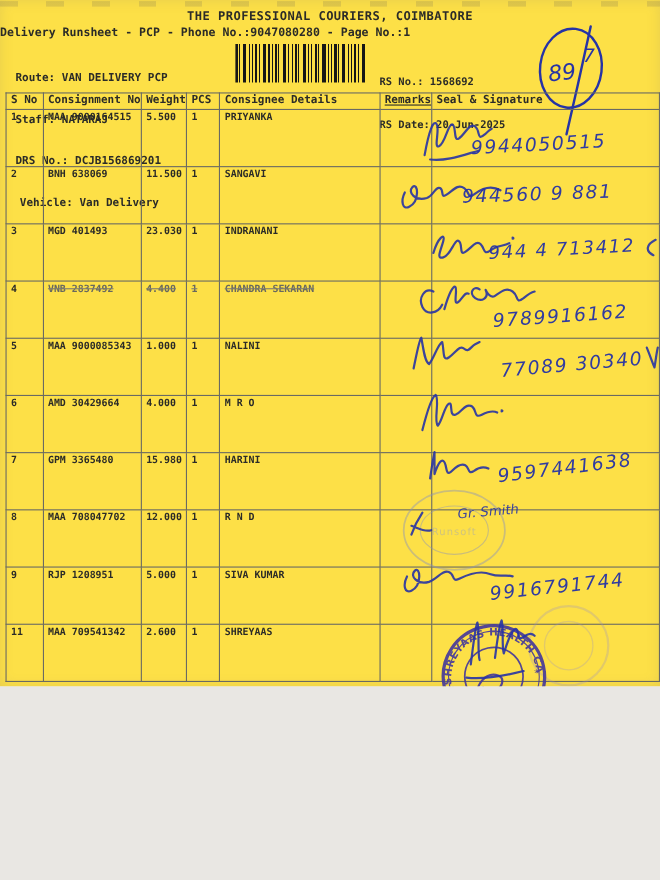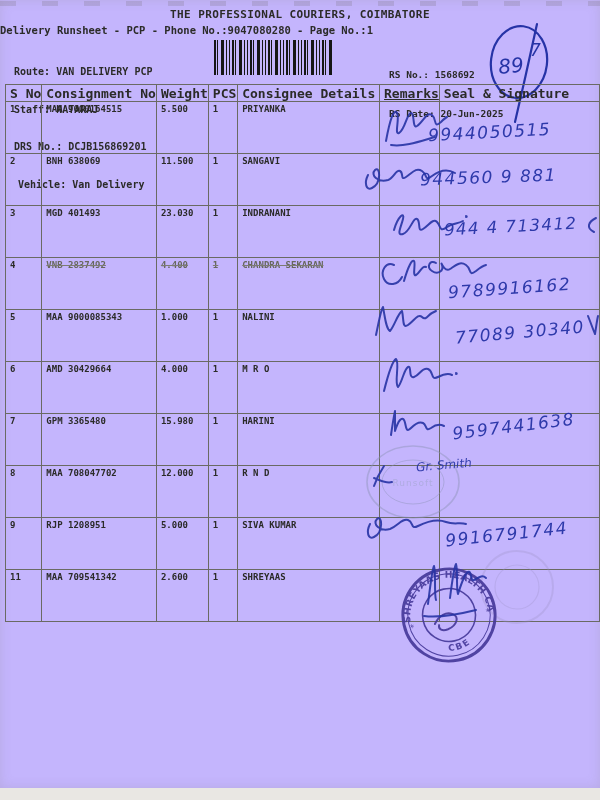--- a/index.html
+++ b/index.html
@@ -1,37 +1,37 @@
 <!DOCTYPE html>
 <html><head>
 <meta charset="utf-8">
 <style>
   html,body{margin:0;padding:0;background:#e9e7e3;}
   .page{
-    position:relative;width:600px;height:788px;margin:0 auto;
-    background:#c4b5fd;overflow:hidden;
+    position:relative;width:600px;height:624px;margin:0 auto;
+    background:#fde047;overflow:hidden;
     font-family:"DejaVu Sans Mono",monospace;color:#2b2b28;
     box-shadow:inset 0 0 12px rgba(120,115,105,.18);
   }
   .bleed{position:absolute;top:1px;left:0;width:600px;height:5px;opacity:.35;
     background:repeating-linear-gradient(90deg,rgba(95,90,82,.5) 0 16px,transparent 16px 42px);}
   .doc-title{position:absolute;top:8px;left:0;width:100%;text-align:center;
     font-size:11px;font-weight:bold;letter-spacing:.4px;}
   .doc-subtitle{position:absolute;top:24px;left:0;width:100%;text-align:left;
     font-size:10.5px;font-weight:bold;}
   .meta-left{position:absolute;left:14px;top:41px;font-size:10px;font-weight:bold;line-height:12.5px;white-space:pre;}
   .meta-left .indent{padding-left:4px;}
-  .rs-block{position:absolute;left:345px;top:42px;font-size:9.5px;font-weight:bold;line-height:13px;white-space:pre;margin-left:44px;}
+  .rs-block{position:absolute;left:345px;top:42px;font-size:9.5px;font-weight:bold;line-height:13px;white-space:pre;}
   .barcode{position:absolute;left:214px;top:40px;width:118px;height:35px;
     background:repeating-linear-gradient(90deg,#161616 0 2px,transparent 2px 3px,#161616 3px 4px,transparent 4px 7px,#161616 7px 10px,transparent 10px 12px,#161616 12px 13px,transparent 13px 15px,#161616 15px 16px,transparent 16px 18px);}
   table.runsheet{position:absolute;left:5px;top:84px;border-collapse:collapse;table-layout:fixed;}
   table.runsheet td,table.runsheet th{
     border:1px solid #6a6a63;vertical-align:top;text-align:left;
     padding:2px 0 0 4px;font-weight:bold;overflow:hidden;white-space:nowrap;}
-  table.runsheet th{font-size:13px;height:13px;padding-top:1px;}
+  table.runsheet th{font-size:10px;height:13px;padding-top:1px;}
   table.runsheet td{font-size:9px;height:49px;}
   th.c-seal,   td.c-seal{text-align:center;padding-left:0;margin-top:20px;}
   th.c-remarks{text-align:left;text-decoration:underline;}
   td.c-pcs{padding-left:10px;}
   tr.struck td{color:#68685f;text-decoration:line-through;text-decoration-color:#7c7c72;}
   tr.struck td:first-child{color:#2b2b28;text-decoration:none;}
   .overlay{position:absolute;left:0;top:0;width:600px;height:800px;pointer-events:none;}
   .sig{position:absolute;}
   .sig svg path{fill:none;stroke:#2733a4;stroke-width:2;stroke-linecap:round;stroke-linejoin:round;opacity:.9;}
   .hw-phone{position:absolute;font-family:"DejaVu Sans",sans-serif;font-style:italic;

